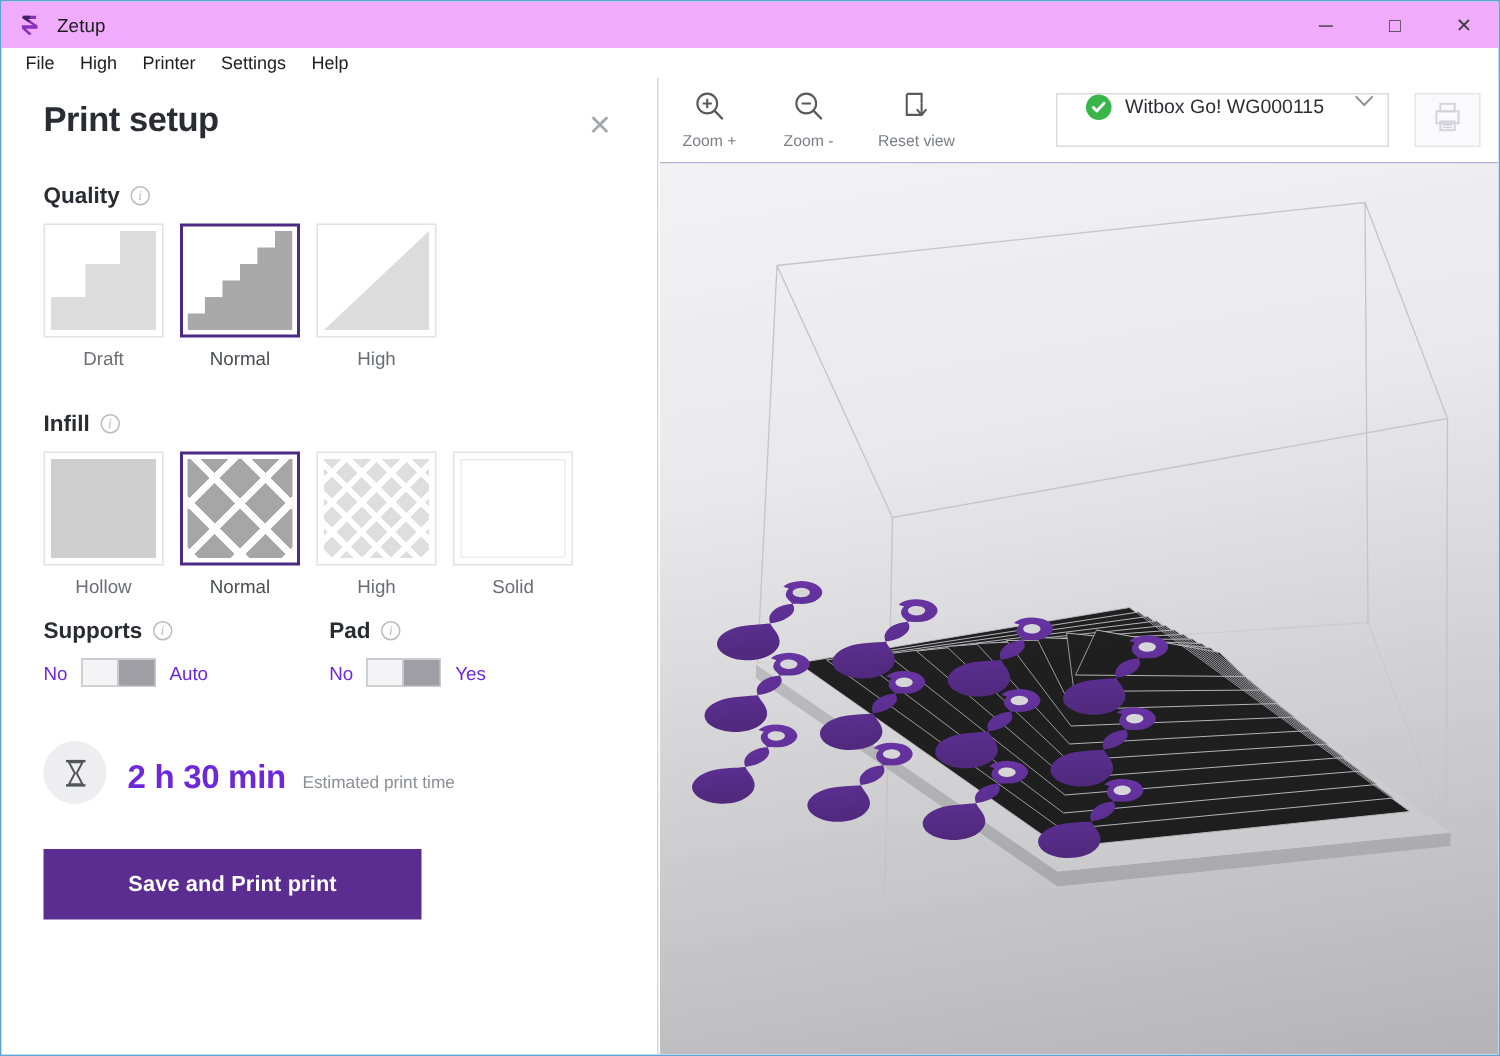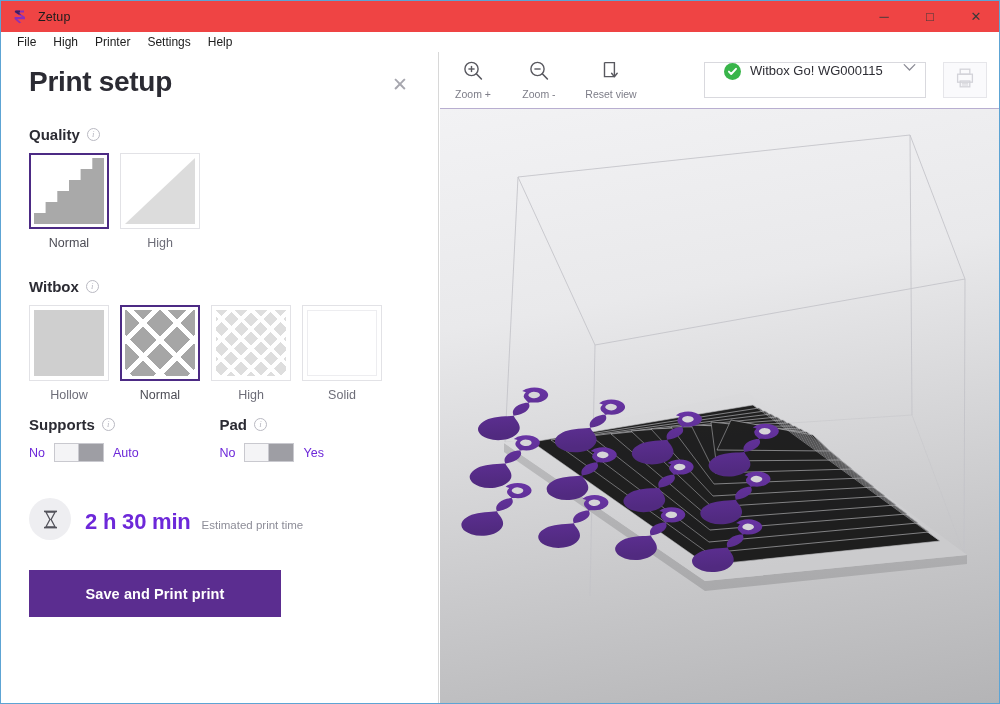--- a/index.html
+++ b/index.html
@@ -13,21 +13,21 @@
     position: relative;
     width: 1000px; height: 704px;
     background: #ffffff;
     border: 1px solid #5da4d4;
     overflow: hidden;
   }
 
   
   #titlebar {
     position: absolute; left: 0; top: 0; width: 998px; height: 31px;
-    background: #ef4444;
+    background: #f0abfc;
     display: flex; align-items: center;
   }
   #app-logo {
     width: 26px; height: 31px;
     display: flex; align-items: center; justify-content: center;
     margin-left: 6px;
   }
   #app-title {
     font-size: 12.5px; color: #1d1d1d; margin-left: 5px; letter-spacing: .1px;
   }
@@ -62,21 +62,21 @@
     background: #ffffff;
     border-right: 1px solid #d8d8d8;
     padding: 0 28px;
     overflow: hidden;
   }
   #panel-header {
     display: flex; align-items: flex-start; justify-content: space-between;
     margin-top: 14px;
   }
   #panel-title {
-    font-size: 28px; font-weight: bold; color: #2b2b33;
+    font-size: 23px; font-weight: bold; color: #2b2b33;
     letter-spacing: -.3px;
   }
   #panel-close {
     font-size: 19px; color: #a6a6ae; line-height: 1;
     margin-top: 9px; margin-right: 2px; cursor: pointer;
     font-weight: 300;
   }
 
   .section-title-row {
     display: flex; align-items: center; gap: 7px;
@@ -256,20 +256,30 @@
       <div id="panel-title">Print setup</div>
       <div id="panel-close">✕</div>
     </div>
 
     <div class="section-title-row">
       <span class="section-title">Quality</span>
       <span class="info-icon">i</span>
     </div>
     <div class="options-row">
 
+      <div class="opt">
+        <div class="opt-box">
+          <div class="opt-inner">
+            <svg viewBox="0 0 70 66" preserveAspectRatio="none" style="width:100%;height:100%">
+              <path d="M0 66 L0 44 L23 44 L23 22 L46 22 L46 0 L70 0 L70 66 Z" fill="#dcdcdc"></path>
+            </svg>
+          </div>
+        </div>
+        <div class="opt-label">Draft</div>
+      </div>
 
       <div class="opt selected">
         <div class="opt-box">
           <div class="opt-inner">
             <svg viewBox="0 0 70 66" preserveAspectRatio="none" style="width:100%;height:100%">
               <path d="M0 66 L0 55 L11.6 55 L11.6 44 L23.3 44 L23.3 33 L35 33 L35 22 L46.6 22 L46.6 11 L58.3 11 L58.3 0 L70 0 L70 66 Z" fill="#a9a9a9"></path>
             </svg>
           </div>
         </div>
         <div class="opt-label">Normal</div>
@@ -281,21 +291,21 @@
             <svg viewBox="0 0 70 66" preserveAspectRatio="none" style="width:100%;height:100%">
               <path d="M0 66 L70 0 L70 66 Z" fill="#dcdcdc"></path>
             </svg>
           </div>
         </div>
         <div class="opt-label">High</div>
       </div>
     </div>
 
     <div class="section-title-row">
-      <span class="section-title">Witbox</span>
+      <span class="section-title">Infill</span>
       <span class="info-icon">i</span>
     </div>
     <div class="options-row">
 
       <div class="opt">
         <div class="opt-box">
           <div class="opt-inner">
               <div class="fill-solidgray"></div>
             </div>
         </div>

